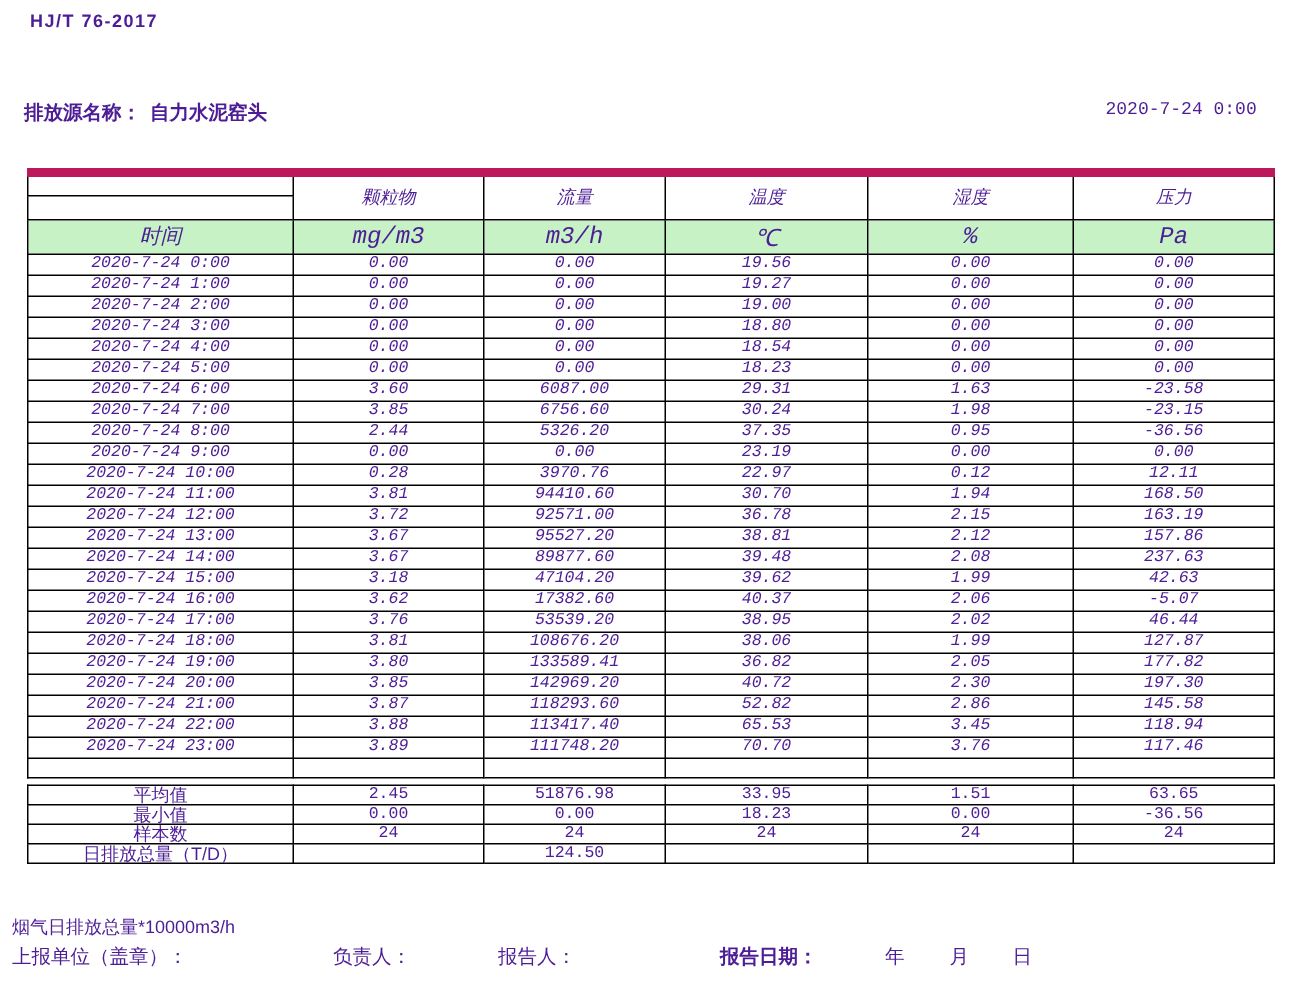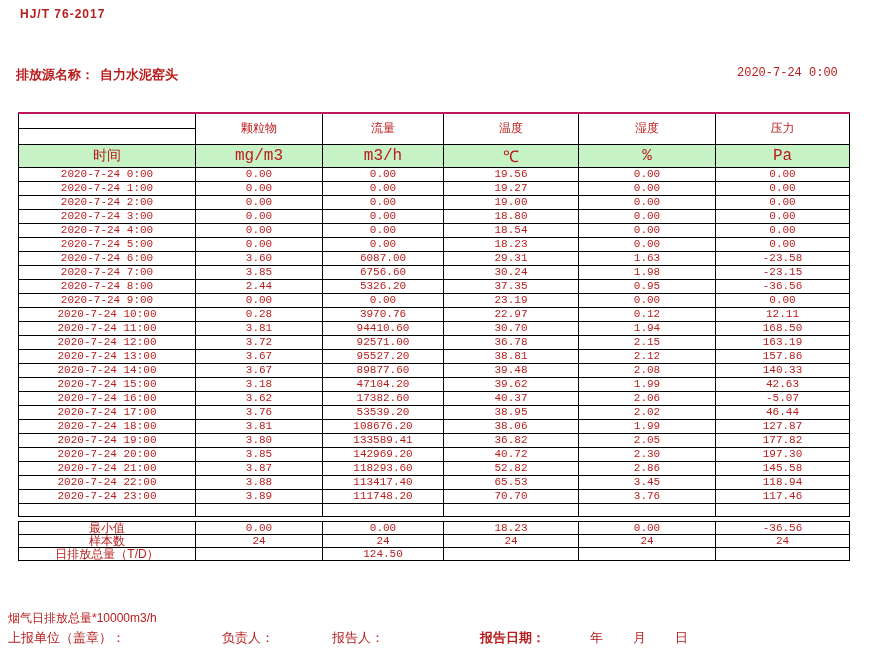--- a/index.html
+++ b/index.html
@@ -1,30 +1,30 @@
 <!DOCTYPE html>
 <html style="--green: #c6f2c6;"><head>
 <meta charset="utf-8">
 <style>
   * { margin:0; padding:0; box-sizing:border-box; }
   html,body { background:#fff; }
   .page {
     position:relative; width:870px; height:656px; background:#fff;
-    font-family:"Liberation Sans", sans-serif; color:#b91c1c; overflow:hidden;
+    font-family:"Liberation Sans", sans-serif; color:#4c1d95; overflow:hidden;
   }
   .standard { position:absolute; left:20px; top:7px; font-weight:bold; font-size:12px; letter-spacing:1px; font-family:"Liberation Sans",sans-serif; }
   .title { position:absolute; left:0; top:27px; width:100%; text-align:center; font-weight:bold; font-size:16px; }
   .src-label { position:absolute; left:16px; top:66px; font-weight:bold; font-size:13px; }
   .src-name { position:absolute; left:100px; top:66px; font-weight:bold; font-size:13px; }
   .report-time { position:absolute; left:737px; top:66px; font-size:12px; font-family:"Liberation Mono","DejaVu Sans Mono",monospace; }
 
   .tablewrap { position:absolute; left:18px; top:112px; width:832px; }
   table.report { border-collapse:collapse; table-layout:fixed; width:831px; }
   table.report td { border:1px solid #000; text-align:center; vertical-align:middle; overflow:hidden; white-space:nowrap; }
-  table.main { border-top:2px solid #be185d; }
+  table.main { border-top:6px solid #be185d;font-style:italic; }
   .c-time{width:177px}.c-p1{width:127px}.c-p2{width:121px}.c-p3{width:135px}.c-p4{width:137px}.c-p5{width:134px}
 
   td.split-top { height:15px; }
   td.split-bot { height:16px; }
   td.pname { font-size:12px; height:31px; }
   td.green { background:var(--green,#c6f2c6); }
   td.timeh { font-size:14px; height:15px; }
   td.unit  { font-size:16px; font-family:"Liberation Mono","DejaVu Sans Mono",monospace; }
   td.t, td.n { height:13.75px; line-height:13px; font-size:11px; font-family:"Liberation Mono","DejaVu Sans Mono",monospace; }
   tr.spacer td { height:13px; }
@@ -192,21 +192,21 @@
             <td class="n">38.81</td>
             <td class="n">2.12</td>
             <td class="n">157.86</td>
           </tr>
           <tr>
             <td class="t">2020-7-24 14:00</td>
             <td class="n">3.67</td>
             <td class="n">89877.60</td>
             <td class="n">39.48</td>
             <td class="n">2.08</td>
-            <td class="n">140.33</td>
+            <td class="n">237.63</td>
           </tr>
           <tr>
             <td class="t">2020-7-24 15:00</td>
             <td class="n">3.18</td>
             <td class="n">47104.20</td>
             <td class="n">39.62</td>
             <td class="n">1.99</td>
             <td class="n">42.63</td>
           </tr>
           <tr>
@@ -288,20 +288,28 @@
       <colgroup>
         <col class="c-time">
           <col class="c-p1">
           <col class="c-p2">
         <col class="c-p3">
           <col class="c-p4">
           <col class="c-p5">
       </colgroup>
       <tbody id="summary">
           <tr>
+            <td class="slabel">平均值</td>
+            <td class="sval">2.45</td>
+            <td class="sval">51876.98</td>
+            <td class="sval">33.95</td>
+            <td class="sval">1.51</td>
+            <td class="sval">63.65</td>
+          </tr>
+          <tr>
             <td class="slabel">最小值</td>
             <td class="sval">0.00</td>
             <td class="sval">0.00</td>
             <td class="sval">18.23</td>
             <td class="sval">0.00</td>
             <td class="sval">-36.56</td>
           </tr>
           <tr>
             <td class="slabel">样本数</td>
             <td class="sval">24</td>

